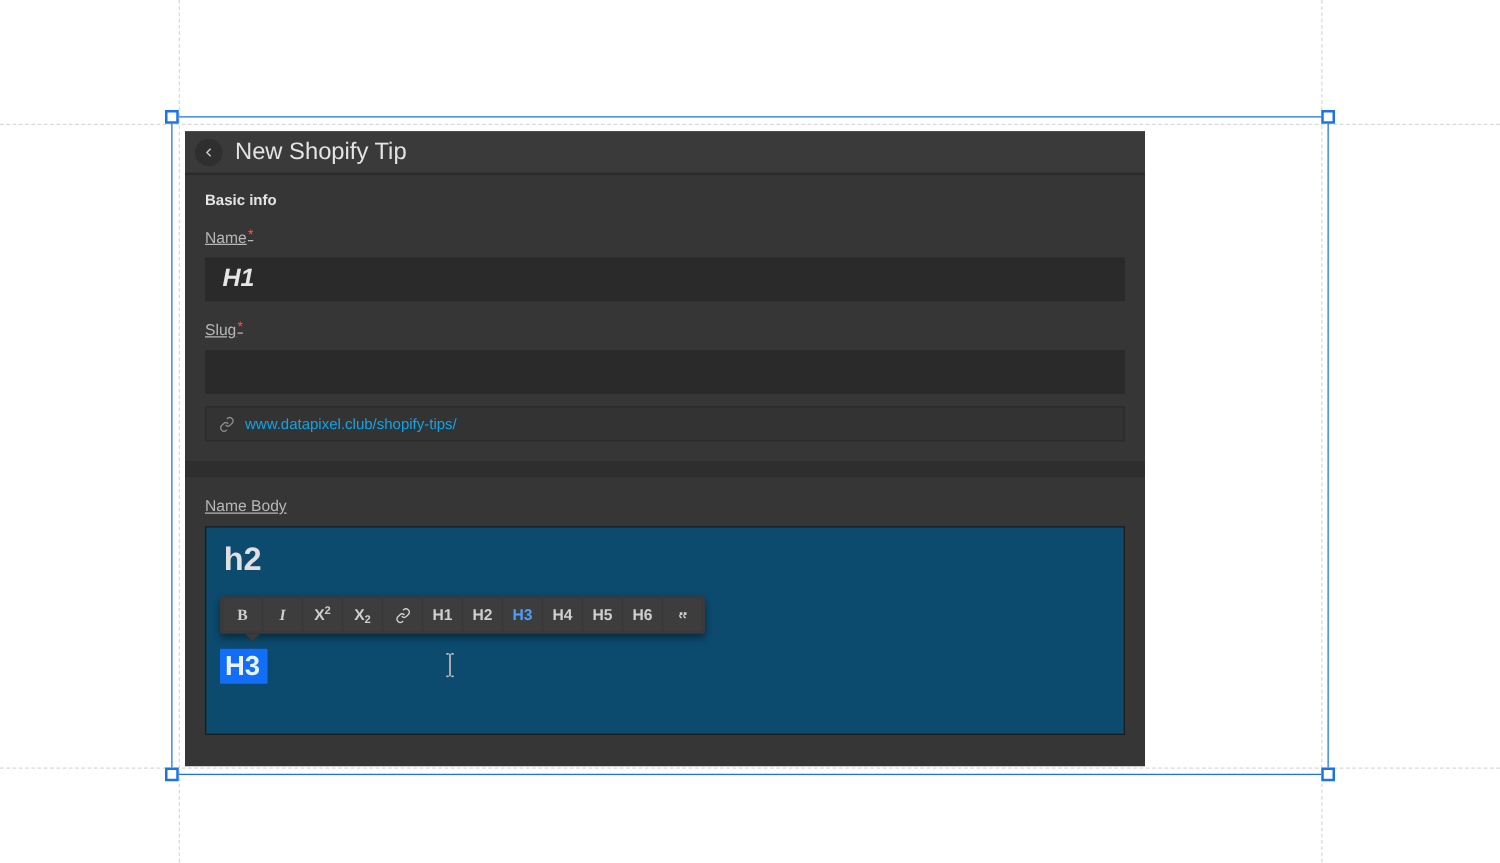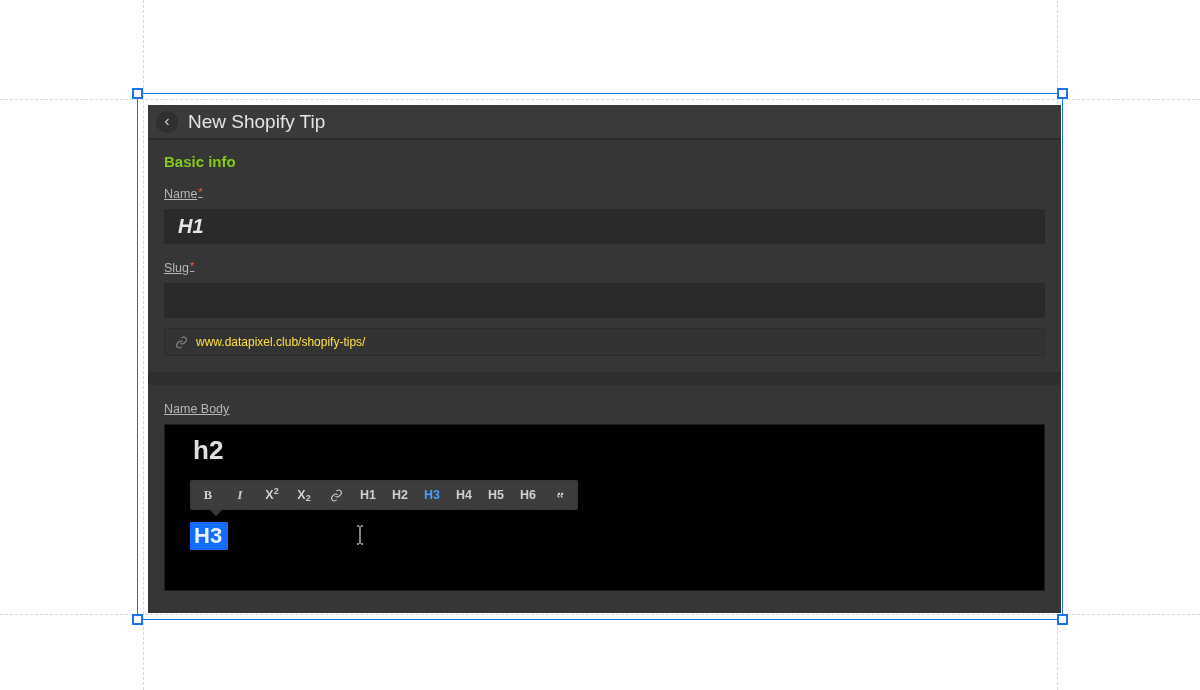--- a/index.html
+++ b/index.html
@@ -19,21 +19,21 @@
     background: #ffffff; border: 2px solid #1a73e8;
   }
   .handle.tl { left: -6px; top: -6px; }
   .handle.tr { right: -6px; top: -6px; }
   .handle.bl { left: -6px; bottom: -6px; }
   .handle.br { right: -6px; bottom: -6px; }
   
   .panel {
     position: absolute;
     left: 148px; top: 105px;
-    width: 913px; height: 508px;
+    width: 768px; height: 508px;
     background: #363636;
     overflow: hidden;
   }
   .header {
     display: flex; align-items: center;
     height: 34px;
     padding: 0 8px;
     background: #3a3a3a;
     border-bottom: 1px solid #2b2b2b;
     box-shadow: 0 1px 0 rgba(0,0,0,.25);
@@ -45,49 +45,49 @@
     background: #2f2f2f;
     cursor: pointer;
   }
   .back-btn svg { width: 12px; height: 12px; stroke: #cfcfcf; fill: none; stroke-width: 2.2; }
   .header-title { color: #e3e3e3; font-size: 19px; font-weight: 400; }
   .section {
     padding: 14px 16px 16px 16px;
     border-bottom: 1px solid #2c2c2c;
   }
   .sep { height: 12px; background: #2e2e2e; }
-  .section-title { color: #84cc16; font-size: 15px; font-weight: 600; margin-bottom: 14px; }
+  .section-title { color: #e5e5e5; font-size: 12px; font-weight: 600; margin-bottom: 14px; }
   .field-label { color: #b7b7b7; font-size: 12.5px; display: inline-flex; align-items: flex-start; gap: 1px; text-decoration: underline; }
   .req { color: #ff5a3c; font-size: 11px; position: relative; top: -1px; }
   .text-input {
     width: 100%; height: 35px;
     background: #2a2a2a;
     border: none;
     color: #e6e6e6;
     padding: 0 14px;
     font-size: 20px; font-style: italic; font-weight: 700;
     margin-top: 7px;
     outline: none;
   }
   .text-input.empty { font-size: 14px; font-style: normal; font-weight: 400; }
   .url-hint {
     display: flex; align-items: center; gap: 8px;
     background: #333333; border: 1px solid #2b2b2b;
     height: 28px; padding: 0 10px;
     margin-top: 10px;
-    color: #fde047; font-size: 12px;
+    color: #0ea5e9; font-size: 12px;
   }
   .url-hint svg { width: 13px; height: 13px; stroke: #8a8a8a; fill: none; stroke-width: 2; }
   
   .editor-container {
     margin-top: 7px;
-    background: #000000;
+    background: #0c4a6e;
     border: 1px solid #1b1b1b;
     position: relative;
-    padding: 10px 14px 40px 28px;
+    padding: 10px 14px 40px 14px;
   }
   .editor-h2 { color: #e0e0e0; font-size: 26px; font-weight: 700; margin-bottom: 8px; }
   .toolbar {
     display: inline-flex; align-items: center;
     background: #3a3a3a;
     border-radius: 2px;
     padding: 2px;
     margin: 6px 0 12px -3px;
     position: relative;
     box-shadow: 0 3px 6px rgba(0,0,0,0.4);

